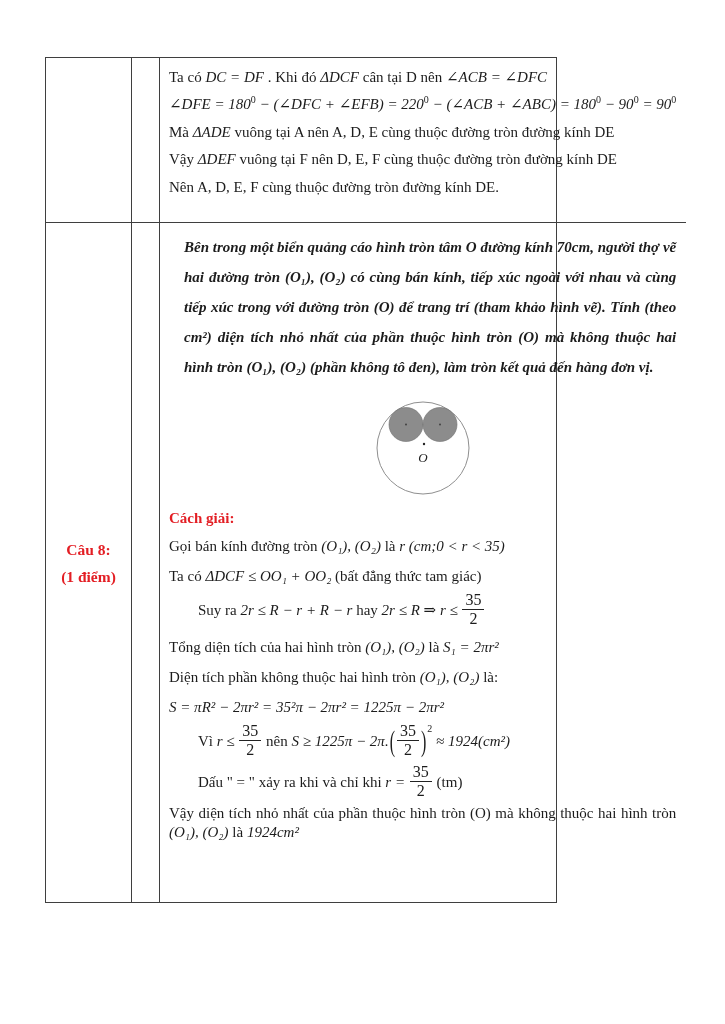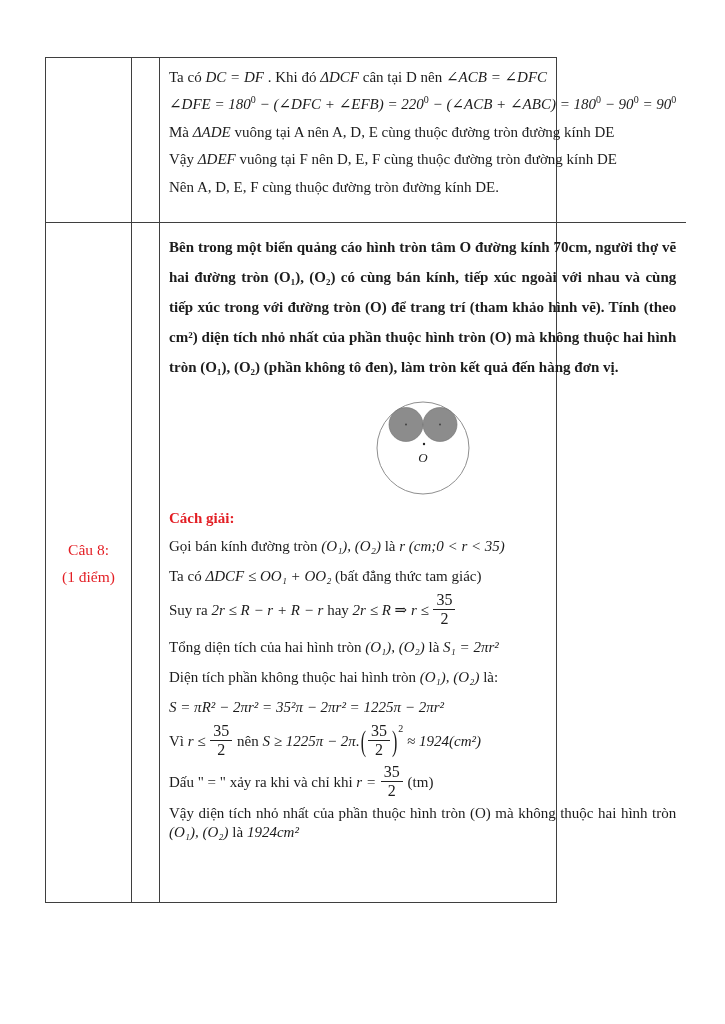--- a/index.html
+++ b/index.html
@@ -15,29 +15,29 @@
     grid-template-rows:165px 1fr;
     border:1px solid #3f3f3f;
     box-sizing:border-box;
   }
   .cell{box-sizing:border-box;}
   .br{border-right:1px solid #3f3f3f;}
   .bb{border-bottom:1px solid #3f3f3f;}
   .content{padding:6px 10px 0 9px;}
   .proof-line{line-height:27.4px;white-space:nowrap;}
   .qcell{display:flex;flex-direction:column;justify-content:center;align-items:center;}
-  .qlabel{color:#e31e24;font-weight:normal;font-size:15.5px;line-height:27px;text-align:center;}
+  .qlabel{color:#e31e24;font-weight:bold;font-size:15.5px;line-height:27px;text-align:center;}
   .statement{
-    font-weight:bold;text-align:justify;
-    line-height:30px;margin:3px 0 0 0;
+    font-weight:bold;font-style:italic;text-align:justify;
+    line-height:30px;margin:3px 0 0 15px;
   }
   .figure-wrap{text-align:center;margin:4px 0 0 0;line-height:0;}
   .heading{color:#e31e24;font-weight:bold;line-height:26px;margin-top:1px;}
   .sol-line{line-height:30px;}
-  .sol-line.tall{padding:3px 0;}
+  .sol-line.tall{padding:3px 0;margin-left:29px;}
   .conclusion{text-align:justify;line-height:19px;}
   .mi{font-style:italic;}
   sup{font-size:10px;line-height:0;}
   .frac{
     display:inline-block;text-align:center;vertical-align:middle;
     line-height:16px;font-size:16px;padding:0 1px;position:relative;top:-2px;
   }
   .frac .num{display:block;border-bottom:1px solid #222;padding:0 3px 1px 3px;}
   .frac .den{display:block;padding-top:1px;}
   .bigp{

